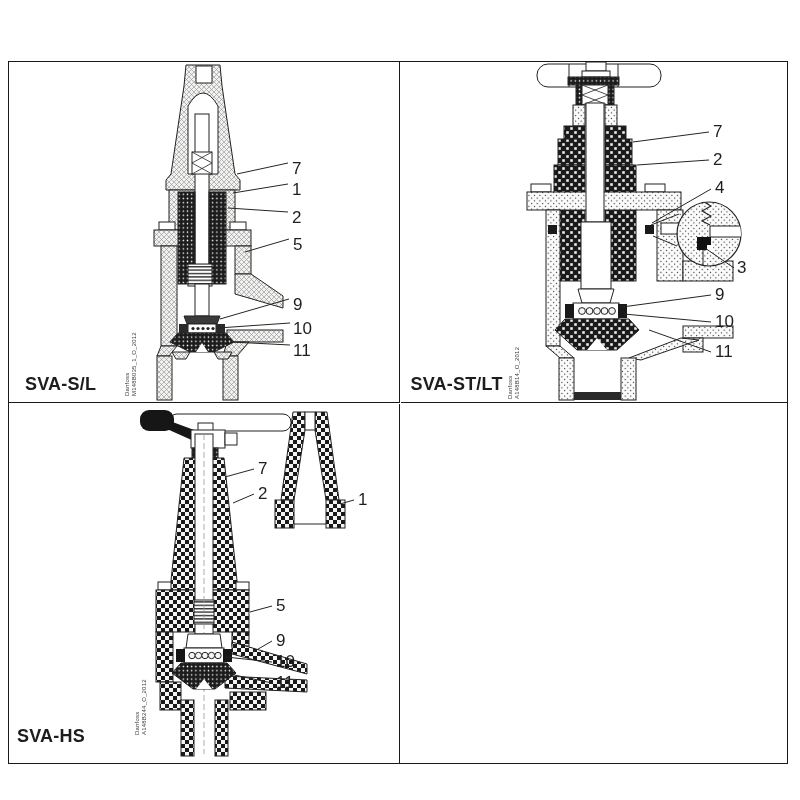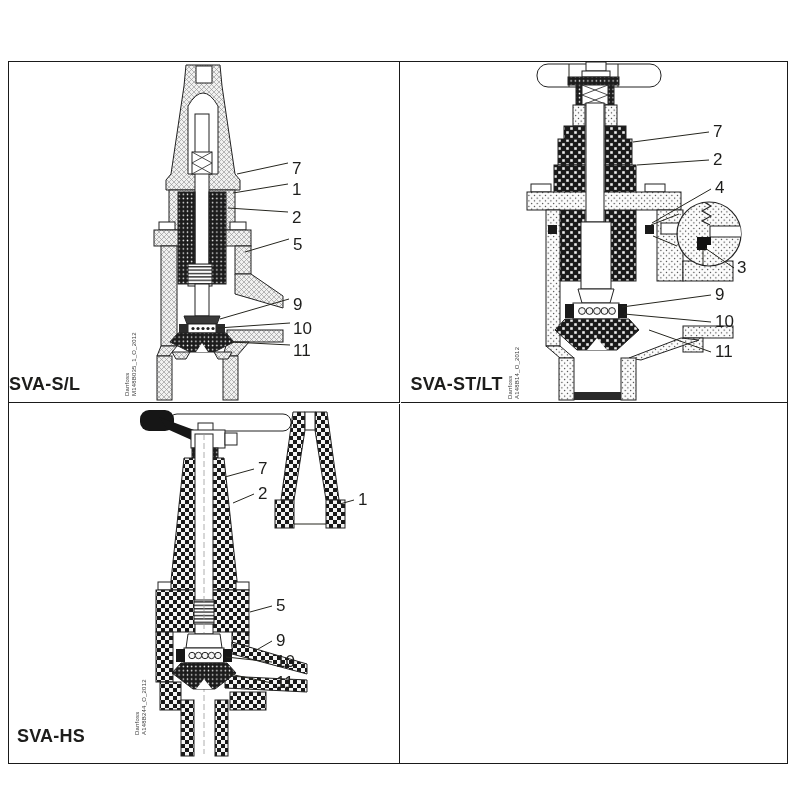--- a/index.html
+++ b/index.html
@@ -6,21 +6,21 @@
   .sheet{position:relative;width:800px;height:800px;background:#fff;overflow:hidden;
          font-family:"Liberation Sans",sans-serif;color:#1d1d1b;}
   .frame{position:absolute;left:8px;top:61px;width:778px;height:701px;
          border:1.5px solid #1a1a1a;}
   .panel{position:absolute;background:#fff;}
   .p1{left:0;top:0;width:390px;height:340px;border-right:1.5px solid #1a1a1a;border-bottom:1.5px solid #1a1a1a;}
   .p2{left:391.5px;top:0;right:0;height:340px;border-bottom:1.5px solid #1a1a1a;}
   .p3{left:0;top:341.5px;width:390px;bottom:0;border-right:1.5px solid #1a1a1a;}
   .p4{left:391.5px;top:341.5px;right:0;bottom:0;}
   .plabel{position:absolute;font-size:18px;font-weight:600;letter-spacing:0.2px;color:#1d1d1b;}
-  .lab1{left:0;top:312px;}
+  .lab1{left:16px;top:312px;}
   .lab2{left:10px;top:312px;}
   .lab3{left:8px;top:311px;margin-top:11px;}
   .docref{position:absolute;transform:rotate(-90deg);transform-origin:left bottom;
           font-size:6px;line-height:7px;color:#3a3a3a;white-space:nowrap;letter-spacing:0.2px;}
   svg{position:absolute;left:0;top:0;}
   svg text{font-family:"Liberation Sans",sans-serif;font-size:17px;font-weight:500;fill:#1d1d1b;}
   .ln{stroke:#26261f;stroke-width:1;fill:none;}
   .ol{stroke:#222;stroke-width:1;}
 </style>
 </head>

